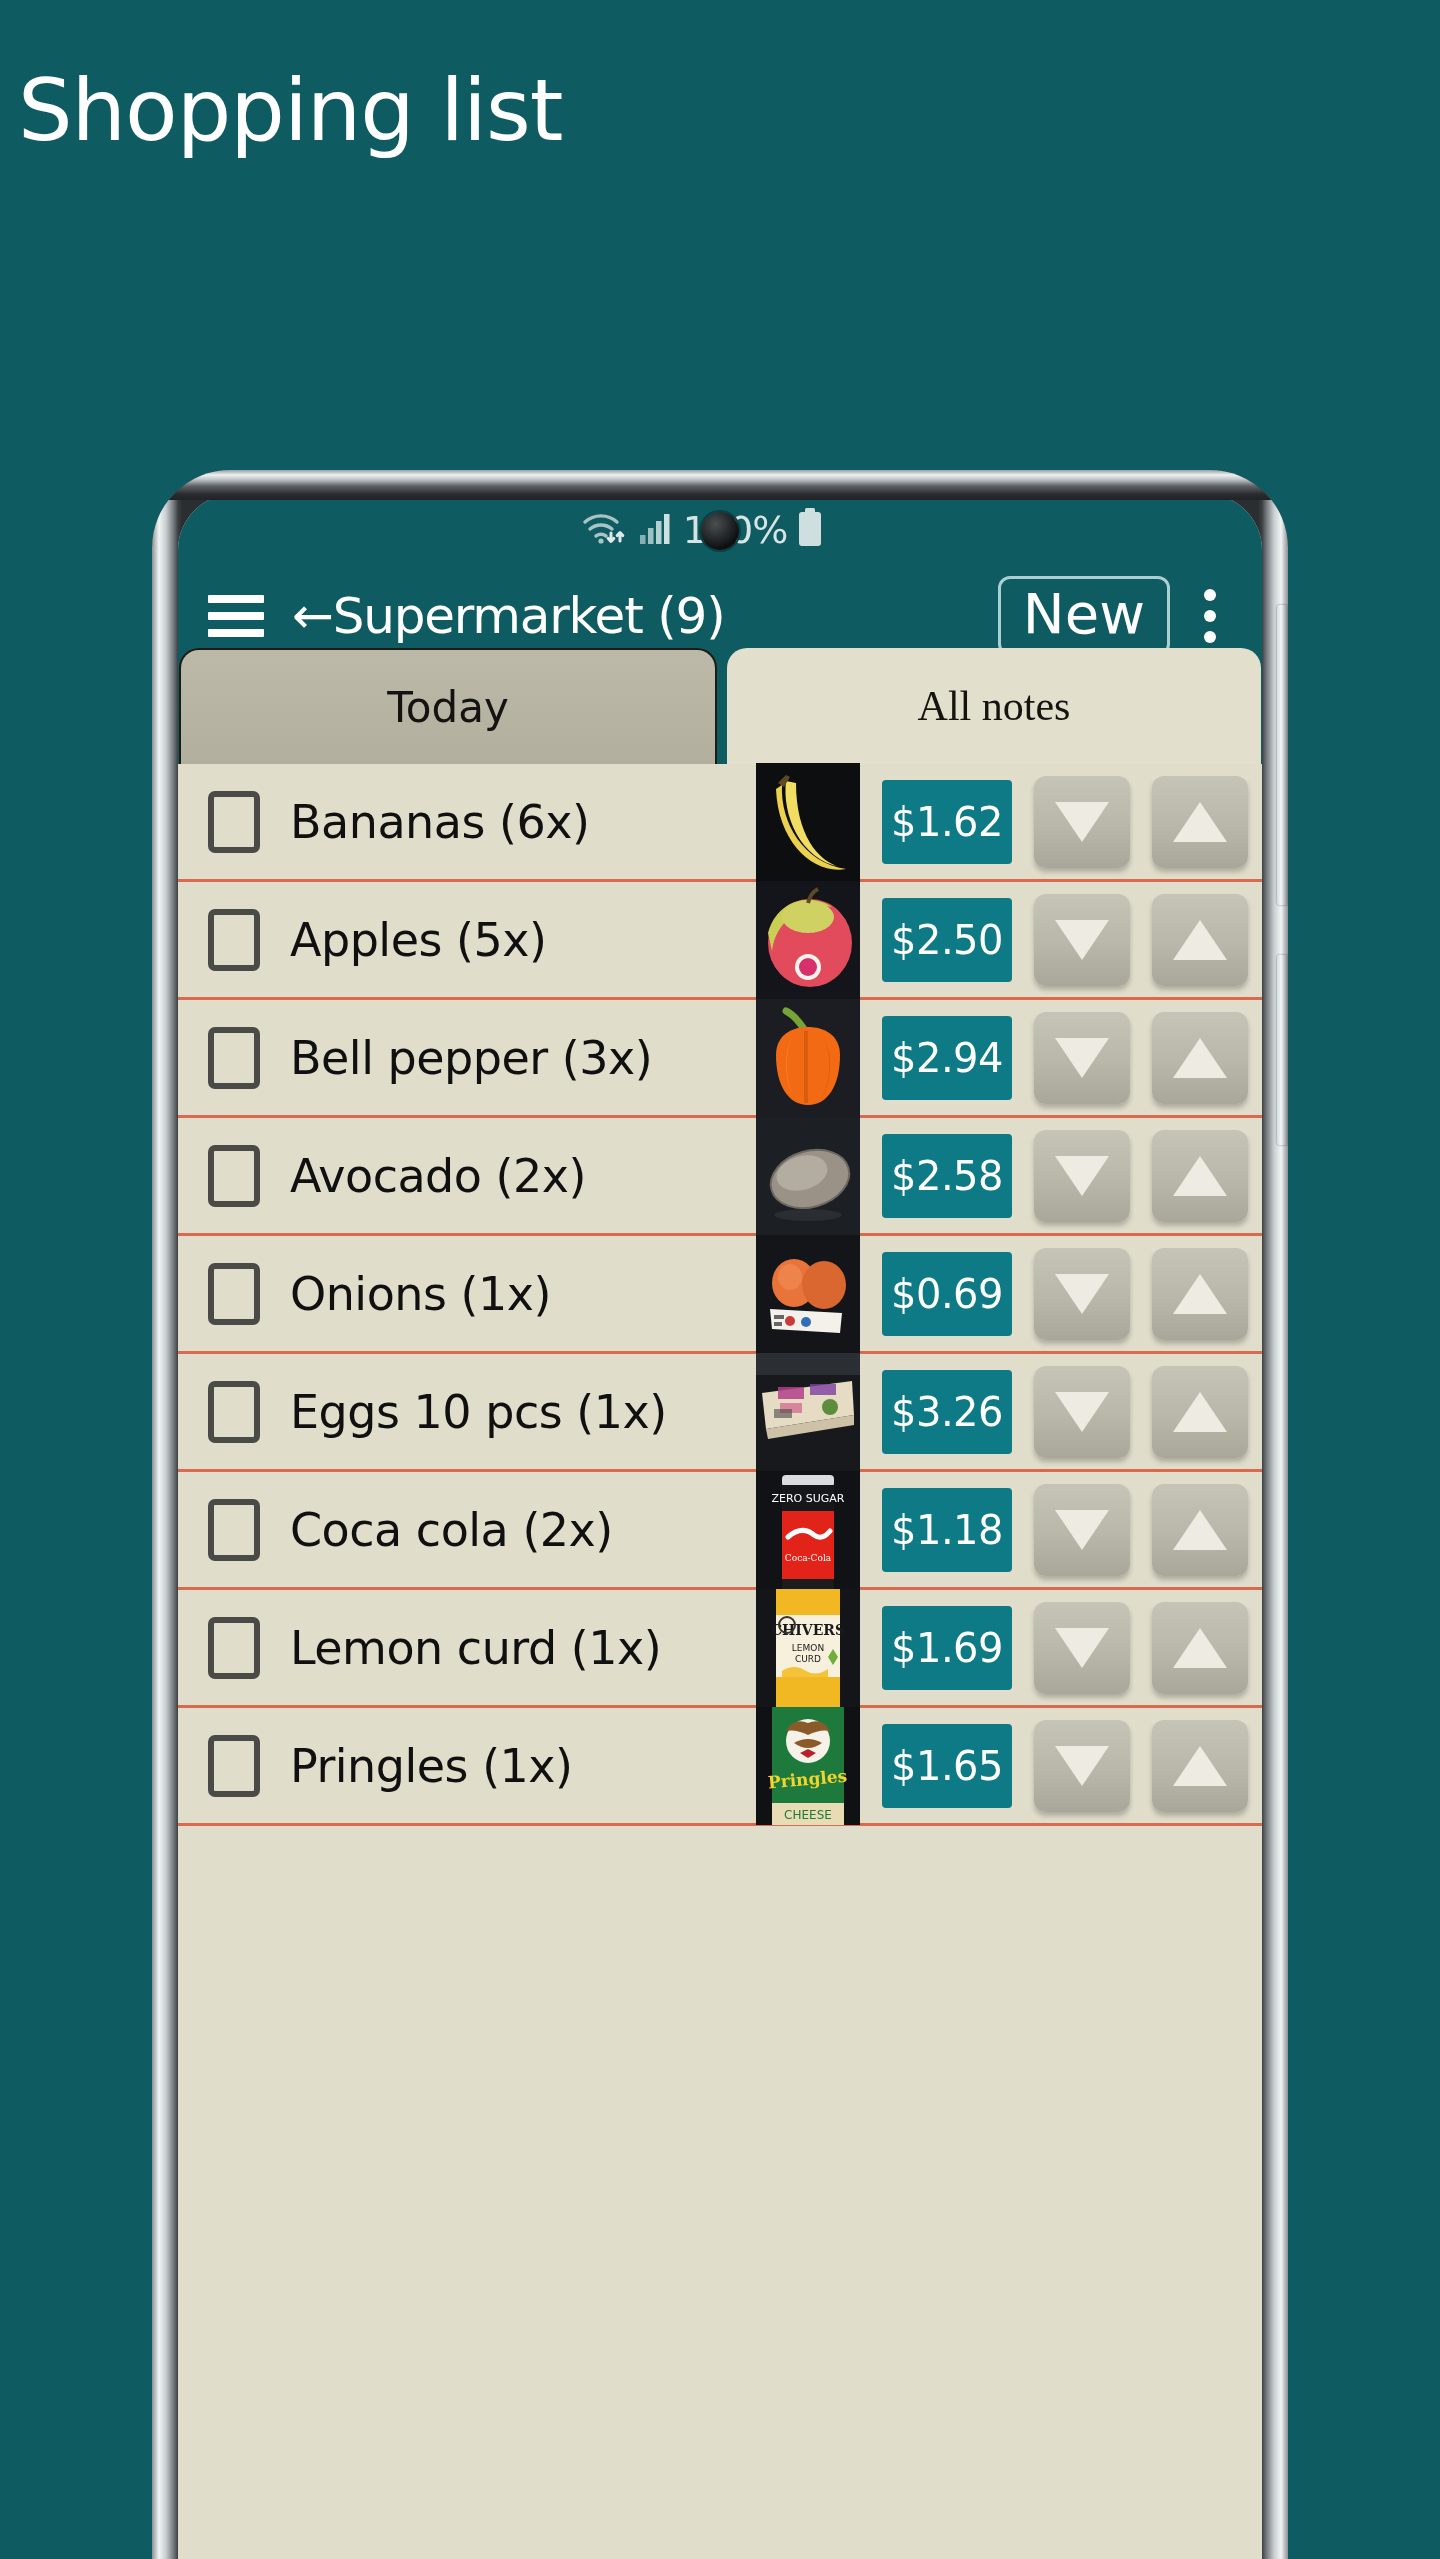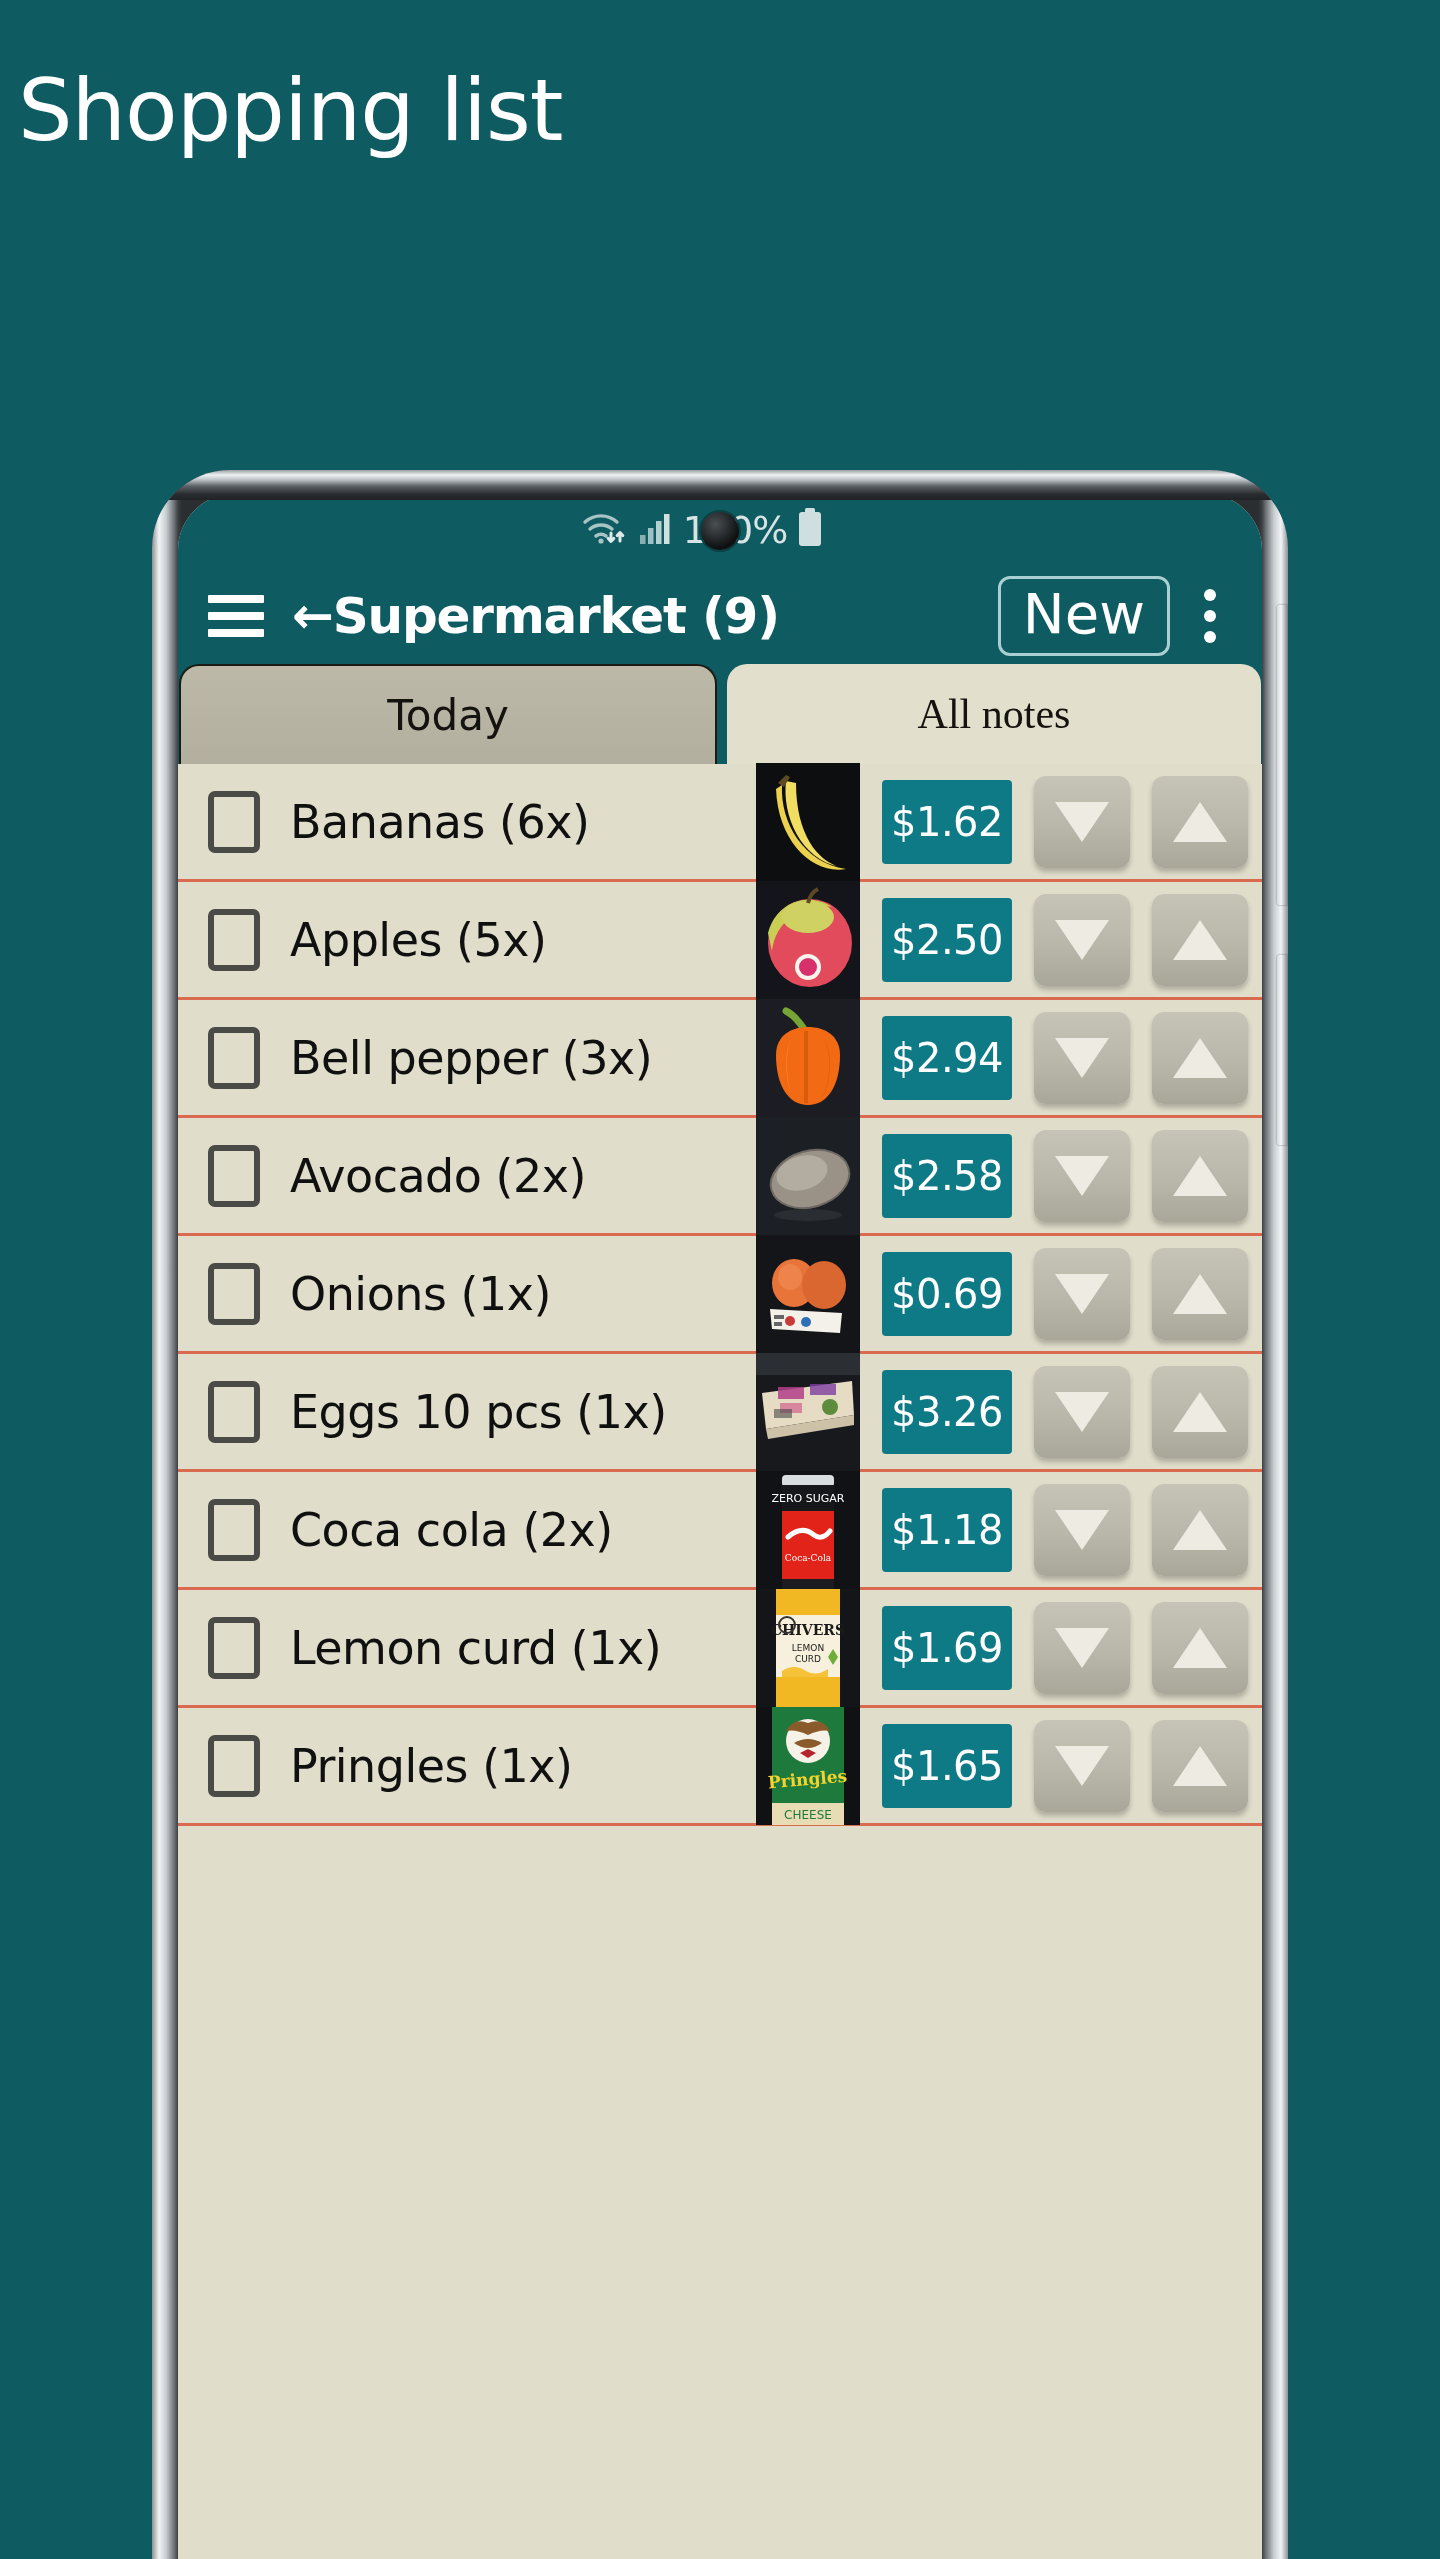--- a/index.html
+++ b/index.html
@@ -125,21 +125,20 @@
   }
   .hamburger { width: 56px; height: 42px; display: flex; flex-direction: column; justify-content: space-between; cursor: pointer; }
   .hamburger span { display: block; height: 8px; background: #ffffff; border-radius: 1px; }
   .appbar-title {
     color: #ffffff;
     font-size: 50px;
     font-family: "DejaVu Sans", sans-serif;
     white-space: nowrap;
     margin-left: 14px;
     letter-spacing: -1.2px;
-    font-weight: bold;
   }
   .appbar-spacer { flex: 1; }
   .new-btn {
     border: 3px solid #a9cfd2;
     border-radius: 12px;
     color: #ffffff;
     font-size: 56px;
     font-family: "DejaVu Sans", sans-serif;
     padding: 6px 22px 10px;
     background: transparent;
@@ -153,21 +152,21 @@
   .tabs {
     height: 98px;
     background: #0e5b61;
     display: flex;
     align-items: flex-end;
     gap: 10px;
     padding: 0 1px;
   }
   .tab {
     flex: 1;
-    height: 100px;
+    height: 116px;
     border-radius: 20px 20px 0 0;
     display: flex;
     align-items: center;
     justify-content: center;
     font-size: 42px;
     color: #15130f;
     font-family: "DejaVu Sans", sans-serif;
     cursor: pointer;
   }
   .tab.selected {

